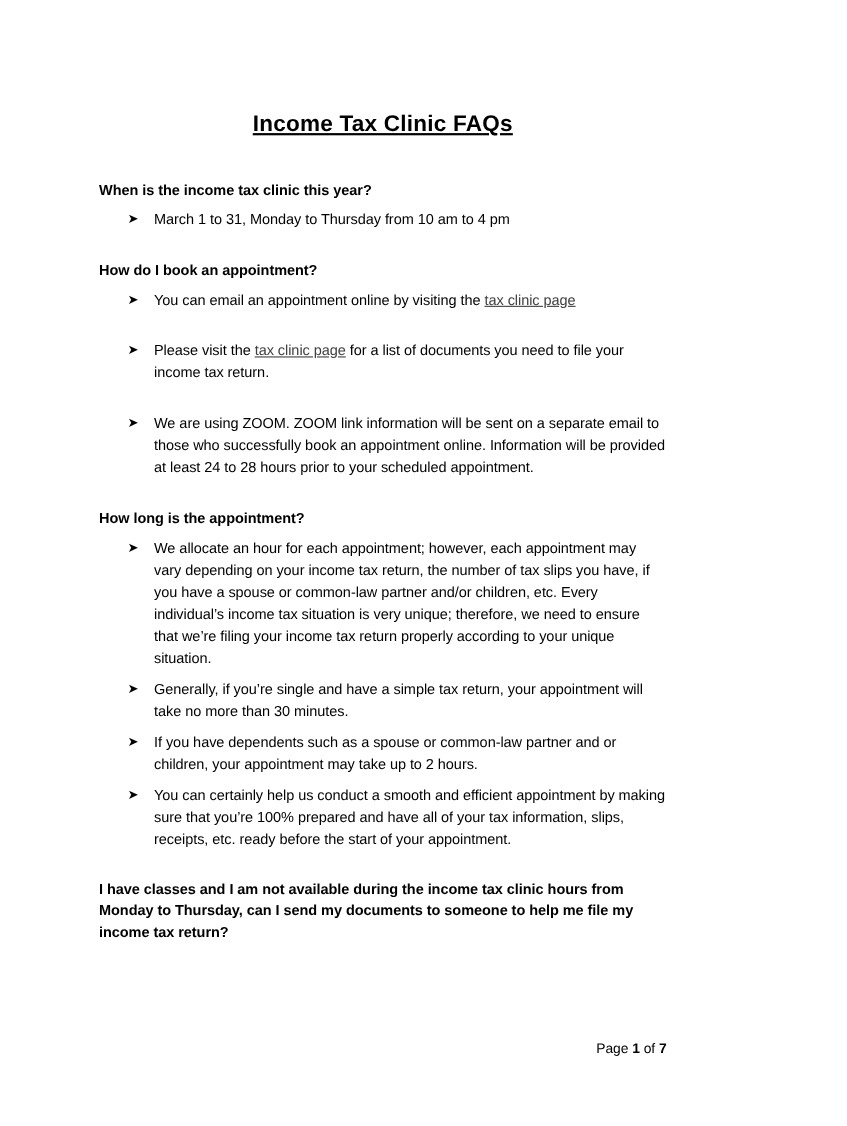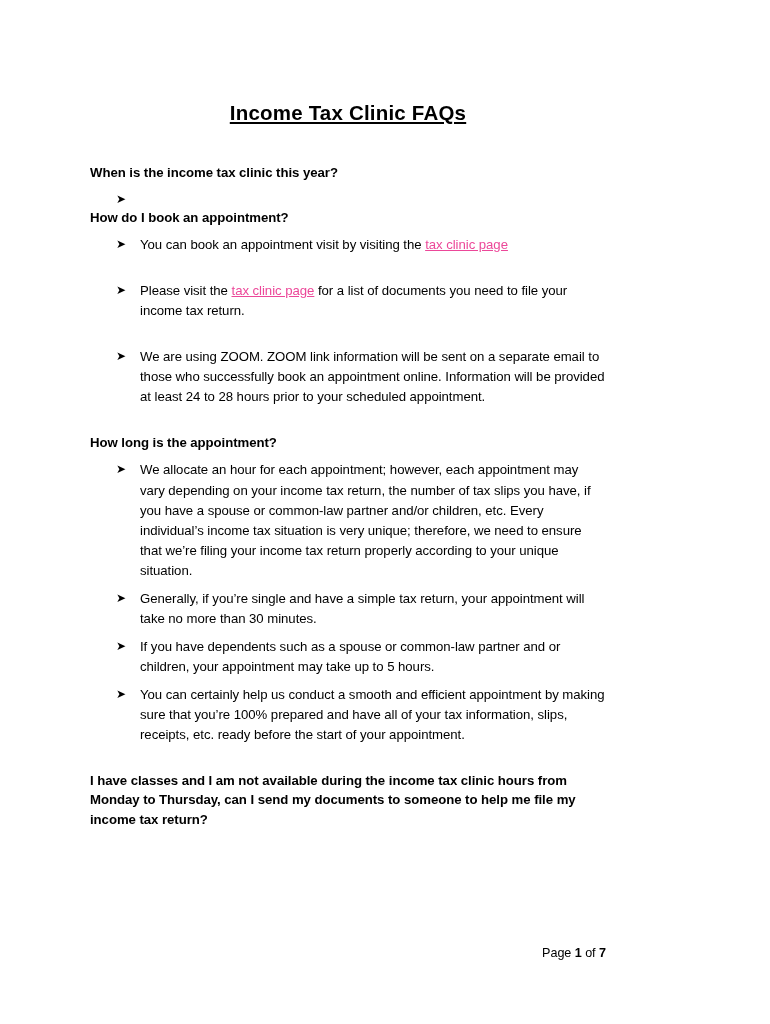--- a/index.html
+++ b/index.html
@@ -60,21 +60,21 @@
   }
   .answers li .bullet {
     position: absolute;
     left: 26px;
     top: 0px;
     font-size: 12px;
     line-height: 1.52;
     color: #000;
   }
   .link {
-    color: #ec4899;
+    color: #404040;
     text-decoration: underline;
   }
   .spacer-14 { height: 14px; }
   .footer {
     position: absolute;
     left: 104px;
     right: 90px;
     bottom: 64px;
     text-align: right;
     font-size: 12.6px;
@@ -88,45 +88,45 @@
 <div class="page">
 
   <h1 class="doc-title">Income Tax Clinic FAQs</h1>
 
   <div class="spacer-14"></div>
 
   <div id="faq-list">
       <div class="q-block tight">
         <p class="question">When is the income tax clinic this year?</p>
         <ul class="answers">
-          <li><span class="bullet">➤</span></li>
+          <li><span class="bullet">➤</span><span>March 1 to 31, Monday to Thursday from 10 am to 4 pm</span></li>
         </ul>
       </div>
       <div class="q-block">
         <p class="question">How do I book an appointment?</p>
         <ul class="answers">
-          <li><span class="bullet">➤</span><span>You can book an appointment visit by visiting the </span><span class="link">tax clinic page</span></li>
+          <li><span class="bullet">➤</span><span>You can email an appointment online by visiting the </span><span class="link">tax clinic page</span></li>
         </ul>
       </div>
       <div class="q-block">
         <ul class="answers">
           <li><span class="bullet">➤</span><span>Please visit the </span><span class="link">tax clinic page</span><span> for a list of documents you need to file your income tax return.</span></li>
         </ul>
       </div>
       <div class="q-block">
         <ul class="answers">
           <li><span class="bullet">➤</span><span>We are using ZOOM. ZOOM link information will be sent on a separate email to those who successfully book an appointment online. Information will be provided at least 24 to 28 hours prior to your scheduled appointment.</span></li>
         </ul>
       </div>
       <div class="q-block">
         <p class="question">How long is the appointment?</p>
         <ul class="answers">
           <li><span class="bullet">➤</span><span>We allocate an hour for each appointment; however, each appointment may vary depending on your income tax return, the number of tax slips you have, if you have a spouse or common-law partner and/or children, etc. Every individual’s income tax situation is very unique; therefore, we need to ensure that we’re filing your income tax return properly according to your unique situation.</span></li>
           <li><span class="bullet">➤</span><span>Generally, if you’re single and have a simple tax return, your appointment will take no more than 30 minutes.</span></li>
-          <li><span class="bullet">➤</span><span>If you have dependents such as a spouse or common-law partner and or children, your appointment may take up to 5 hours.</span></li>
+          <li><span class="bullet">➤</span><span>If you have dependents such as a spouse or common-law partner and or children, your appointment may take up to 2 hours.</span></li>
           <li><span class="bullet">➤</span><span>You can certainly help us conduct a smooth and efficient appointment by making sure that you’re 100% prepared and have all of your tax information, slips, receipts, etc. ready before the start of your appointment.</span></li>
         </ul>
       </div>
       <div class="q-block">
         <p class="question">I have classes and I am not available during the income tax clinic hours from Monday to Thursday, can I send my documents to someone to help me file my income tax return?</p>
       </div>
     </div>
 
   <div class="footer">
     <span>Page </span><span class="bold">1</span><span> of </span><span class="bold">7</span>

